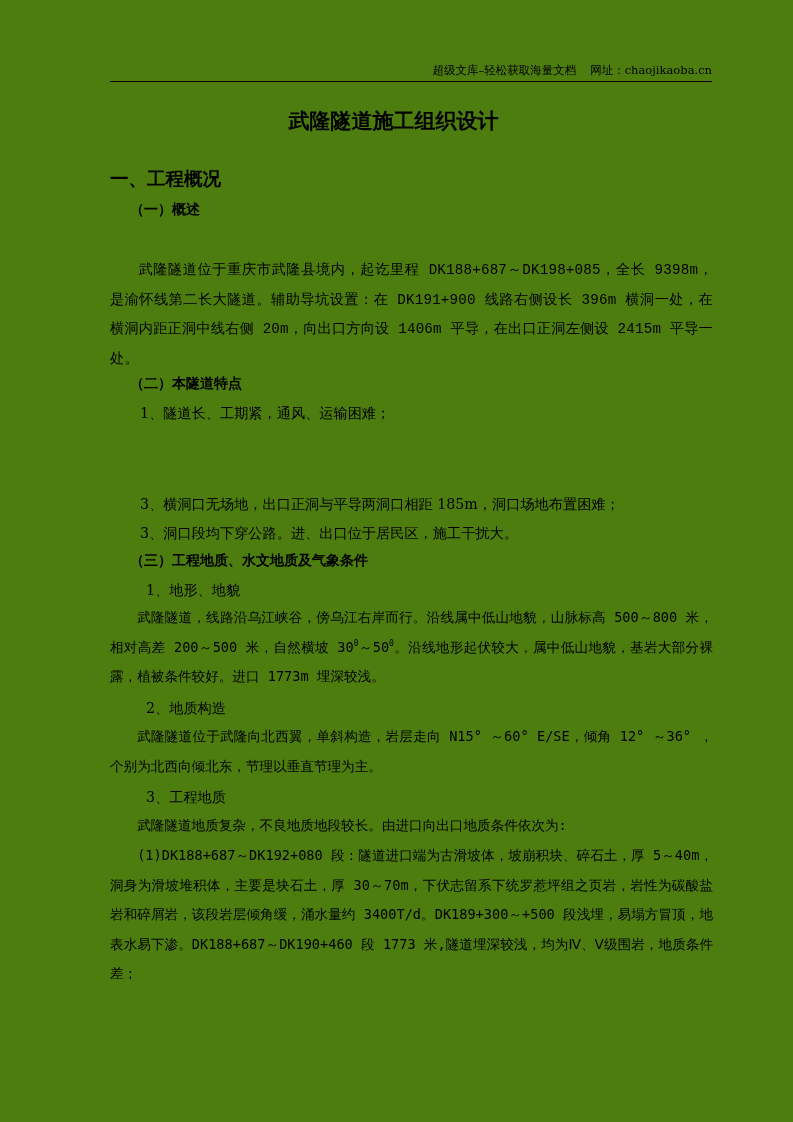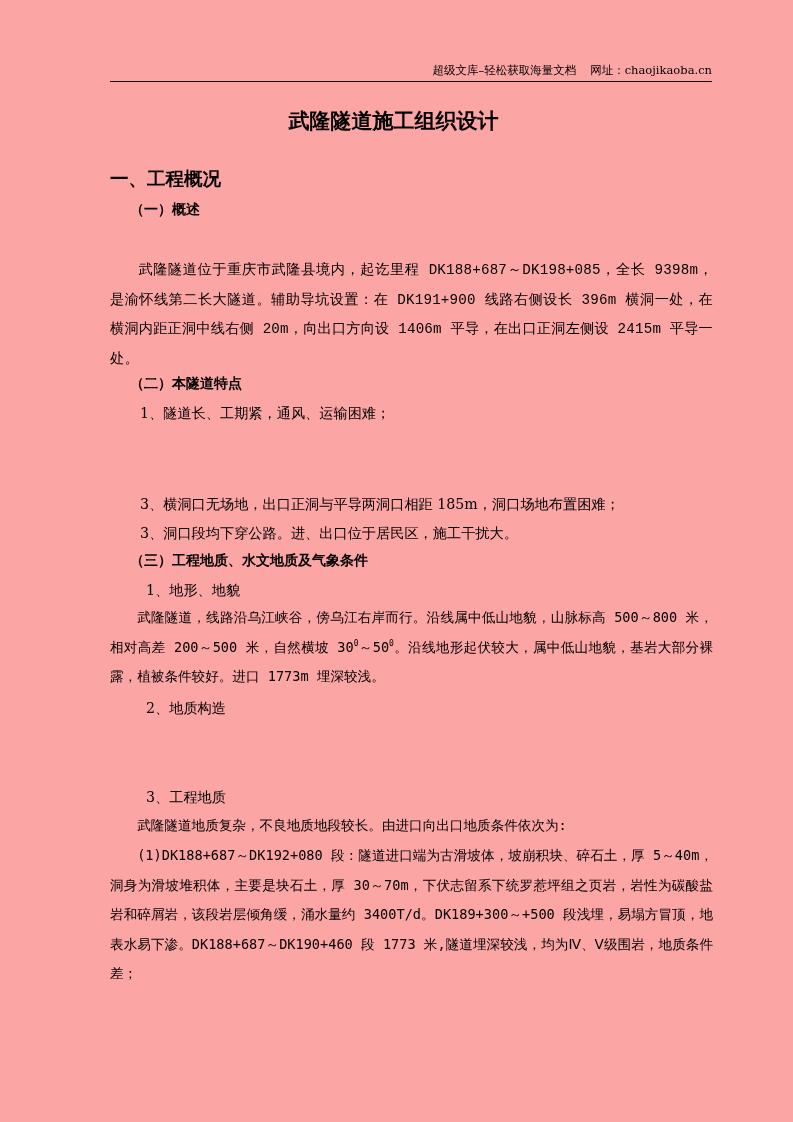--- a/index.html
+++ b/index.html
@@ -1,17 +1,17 @@
 <!DOCTYPE html>
 <html><head>
 <meta charset="utf-8">
 <style>
   html, body { margin: 0; padding: 0; background: #ffffff; }
   body { width: 793px; height: 1122px; position: relative; overflow: hidden; color: #000; }
-  .page { position: absolute; left: 0; top: 0; width: 793px; height: 1122px; background: #fca5a5; }
+  .page { position: absolute; left: 0; top: 0; width: 793px; height: 1122px; background: #4d7c0f; }
   .header { position: absolute; left: 110px; top: 62px; width: 602px; height: 19px;
             border-bottom: 1.3px solid #000; text-align: right;
             font-family: "DejaVu Serif", "Liberation Serif", serif; font-size: 11.5px; line-height: 16px; }
   .header .site { margin-left: 14px; }
   .title { position: absolute; left: 0; width: 787px; top: 106px; text-align: center;
            font-family: "DejaVu Sans", "Liberation Sans", sans-serif; font-weight: bold; font-size: 21px; line-height: 30px; }
   .h1 { position: absolute; left: 110px; top: 166px; font-family: "DejaVu Sans", "Liberation Sans", sans-serif;
         font-weight: bold; font-size: 18.5px; line-height: 26px; }
   .h2 { position: absolute; left: 130px; font-family: Liberation Mono, monospace;
         font-weight: bold; font-size: 14px; line-height: 22px; }
@@ -46,19 +46,20 @@
   <div class="line ind" style="top:402px">1、隧道长、工期紧，通风、运输困难；</div>
   <div class="line ind" style="top:493px">3、横洞口无场地，出口正洞与平导两洞口相距 185m，洞口场地布置困难；</div>
   <div class="line ind" style="top:522px">3、洞口段均下穿公路。进、出口位于居民区，施工干扰大。</div>
 
   <div class="h2" style="top:550px">（三）工程地质、水文地质及气象条件</div>
 
   <div class="line ind2" style="top:579px">1、地形、地貌</div>
   <div class="para mono" style="top:603px"><span>武隆隧道，线路沿乌江峡谷，傍乌江右岸而行。沿线属中低山地貌，山脉标高 500～800 米，相对高差 200～500 米，自然横坡 30</span><sup>0</sup><span>～50</span><sup>0</sup><span>。沿线地形起伏较大，属中低山地貌，基岩大部分裸露，植被条件较好。进口 1773m 埋深较浅。</span></div>
 
   <div class="line ind2" style="top:697px">2、地质构造</div>
+  <div class="para mono" style="top:722px">武隆隧道位于武隆向北西翼，单斜构造，岩层走向 N15° ～60° E/SE，倾角 12° ～36° ，个别为北西向倾北东，节理以垂直节理为主。</div>
 
   <div class="line ind2" style="top:786px">3、工程地质</div>
   <div class="para mono" style="top:811px">武隆隧道地质复杂，不良地质地段较长。由进口向出口地质条件依次为:</div>
 
   <div class="para mono" style="top:841px">(1)DK188+687～DK192+080 段：隧道进口端为古滑坡体，坡崩积块、碎石土，厚 5～40m，洞身为滑坡堆积体，主要是块石土，厚 30～70m，下伏志留系下统罗惹坪组之页岩，岩性为碳酸盐岩和碎屑岩，该段岩层倾角缓，涌水量约 3400T/d。DK189+300～+500 段浅埋，易塌方冒顶，地表水易下渗。DK188+687～DK190+460 段 1773 米,隧道埋深较浅，均为Ⅳ、Ⅴ级围岩，地质条件差；</div>
 
 </div>
 
 </body></html>

